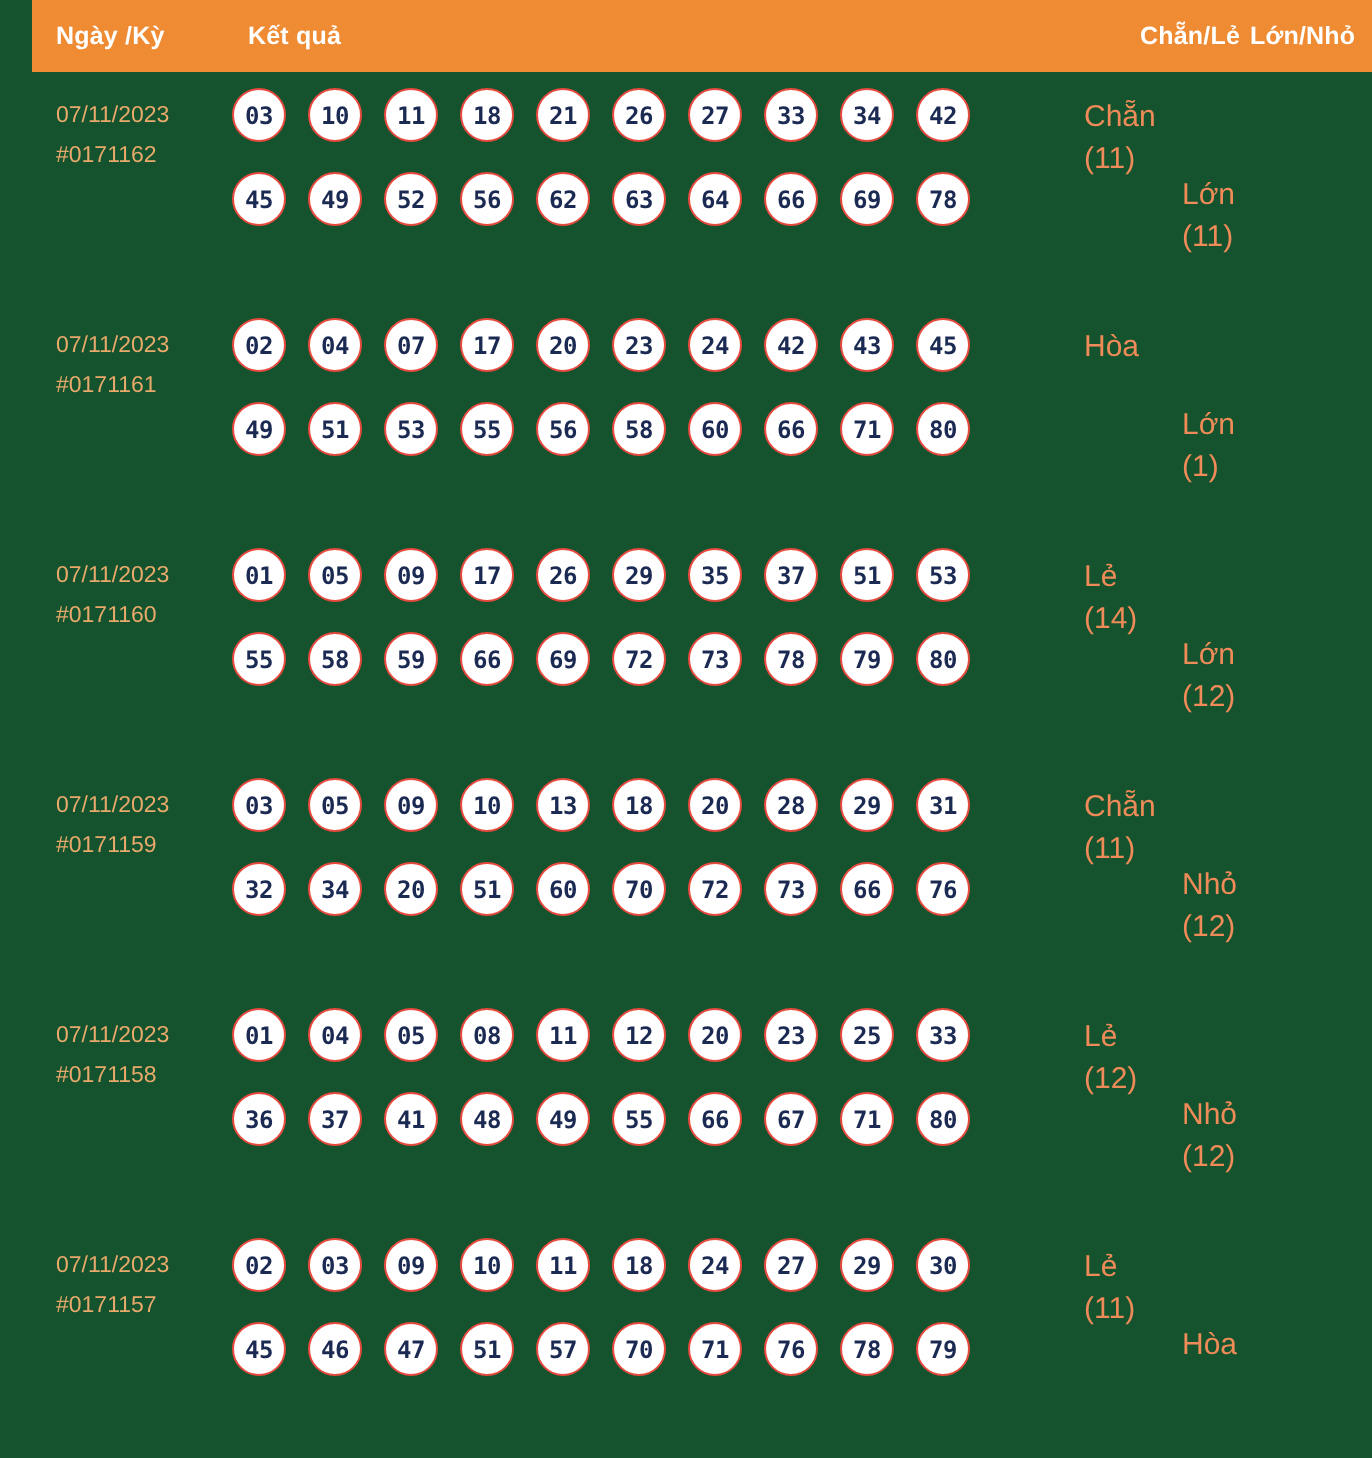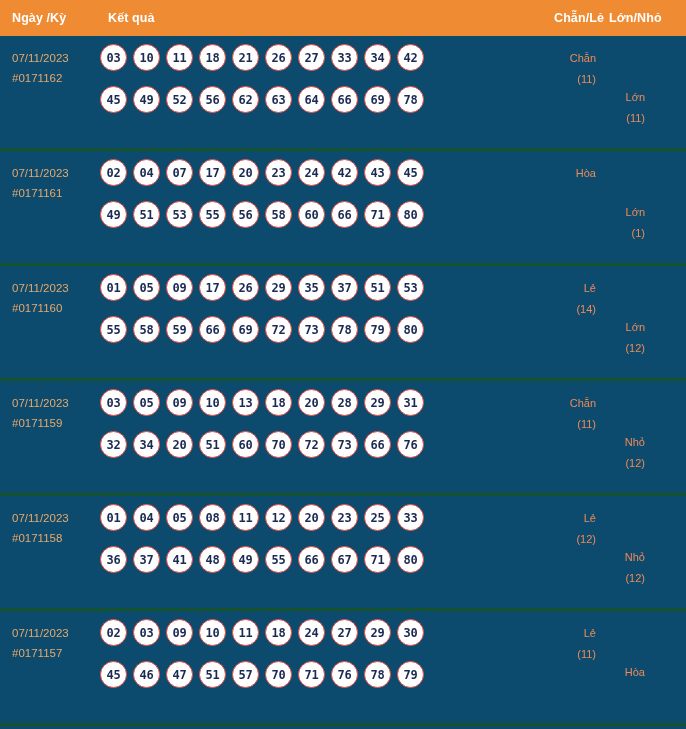--- a/index.html
+++ b/index.html
@@ -11,22 +11,23 @@
   body {
     width: 686px;
     height: 729px;
     font-family: "Liberation Sans", sans-serif;
     overflow: hidden;
   }
 
   .lottery-table {
     width: 686px;
     height: 729px;
-    background: #0c4a6e;
+    background: #14532d;
     position: relative;
+    padding-left: 16px;
   }
 
   
   .table-header {
     height: 36px;
     background: #ef8b33;
     display: flex;
     align-items: center;
     position: relative;
     width: 100%;
@@ -68,21 +69,21 @@
 
   
   .cell-balls {
     position: absolute;
     left: 100px;
     top: 8px;
     width: 392px;
   }
   .ball-row {
     display: flex;
-    gap: 6px;
+    gap: 11px;
     margin-bottom: 15px;
   }
   .ball {
     width: 27px;
     height: 27px;
     min-width: 27px;
     border: 1.4px solid #e8493f;
     border-radius: 50%;
     background: #ffffff;
     color: #1b2a52;
@@ -92,23 +93,23 @@
     display: flex;
     align-items: center;
     justify-content: center;
     letter-spacing: -0.2px;
   }
 
   
   .cell-stat {
     position: absolute;
     top: 12px;
-    text-align: right;
+    text-align: left;
     color: #ef8b58;
-    font-size: 11px;
+    font-size: 15px;
     line-height: 21px;
     width: 70px;
   }
   .cell-oddeven { left: 526px; }
   .cell-bigsmall{ left: 575px; margin-top: 39px; }
   .cell-stat .stat-label { display: block; white-space: nowrap; }
   .cell-stat .stat-count { display: block; white-space: nowrap; }
   .cell-stat .stat-count:empty { display: none; }
 </style>
 </head>

